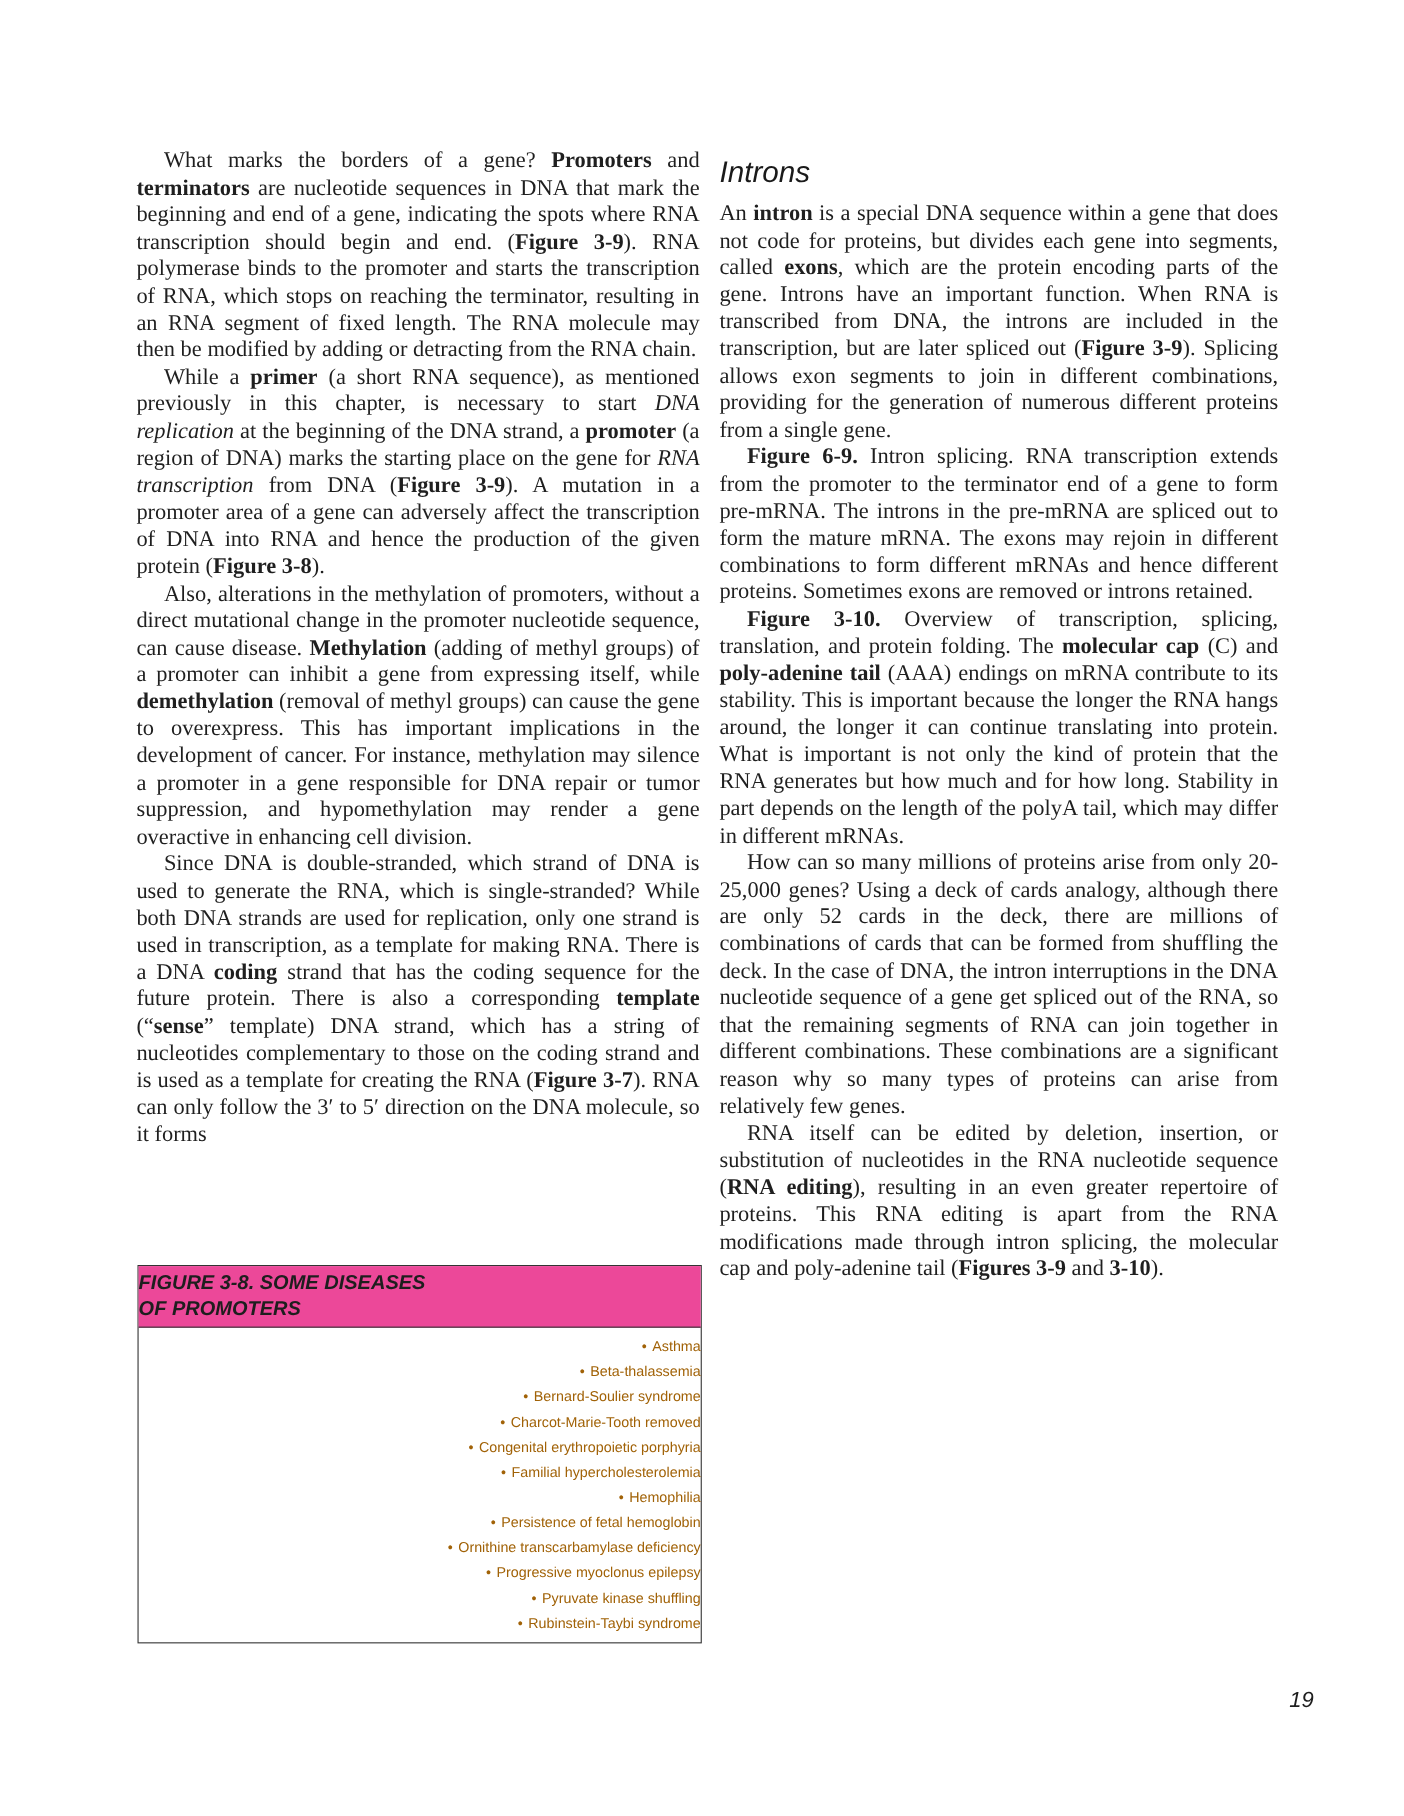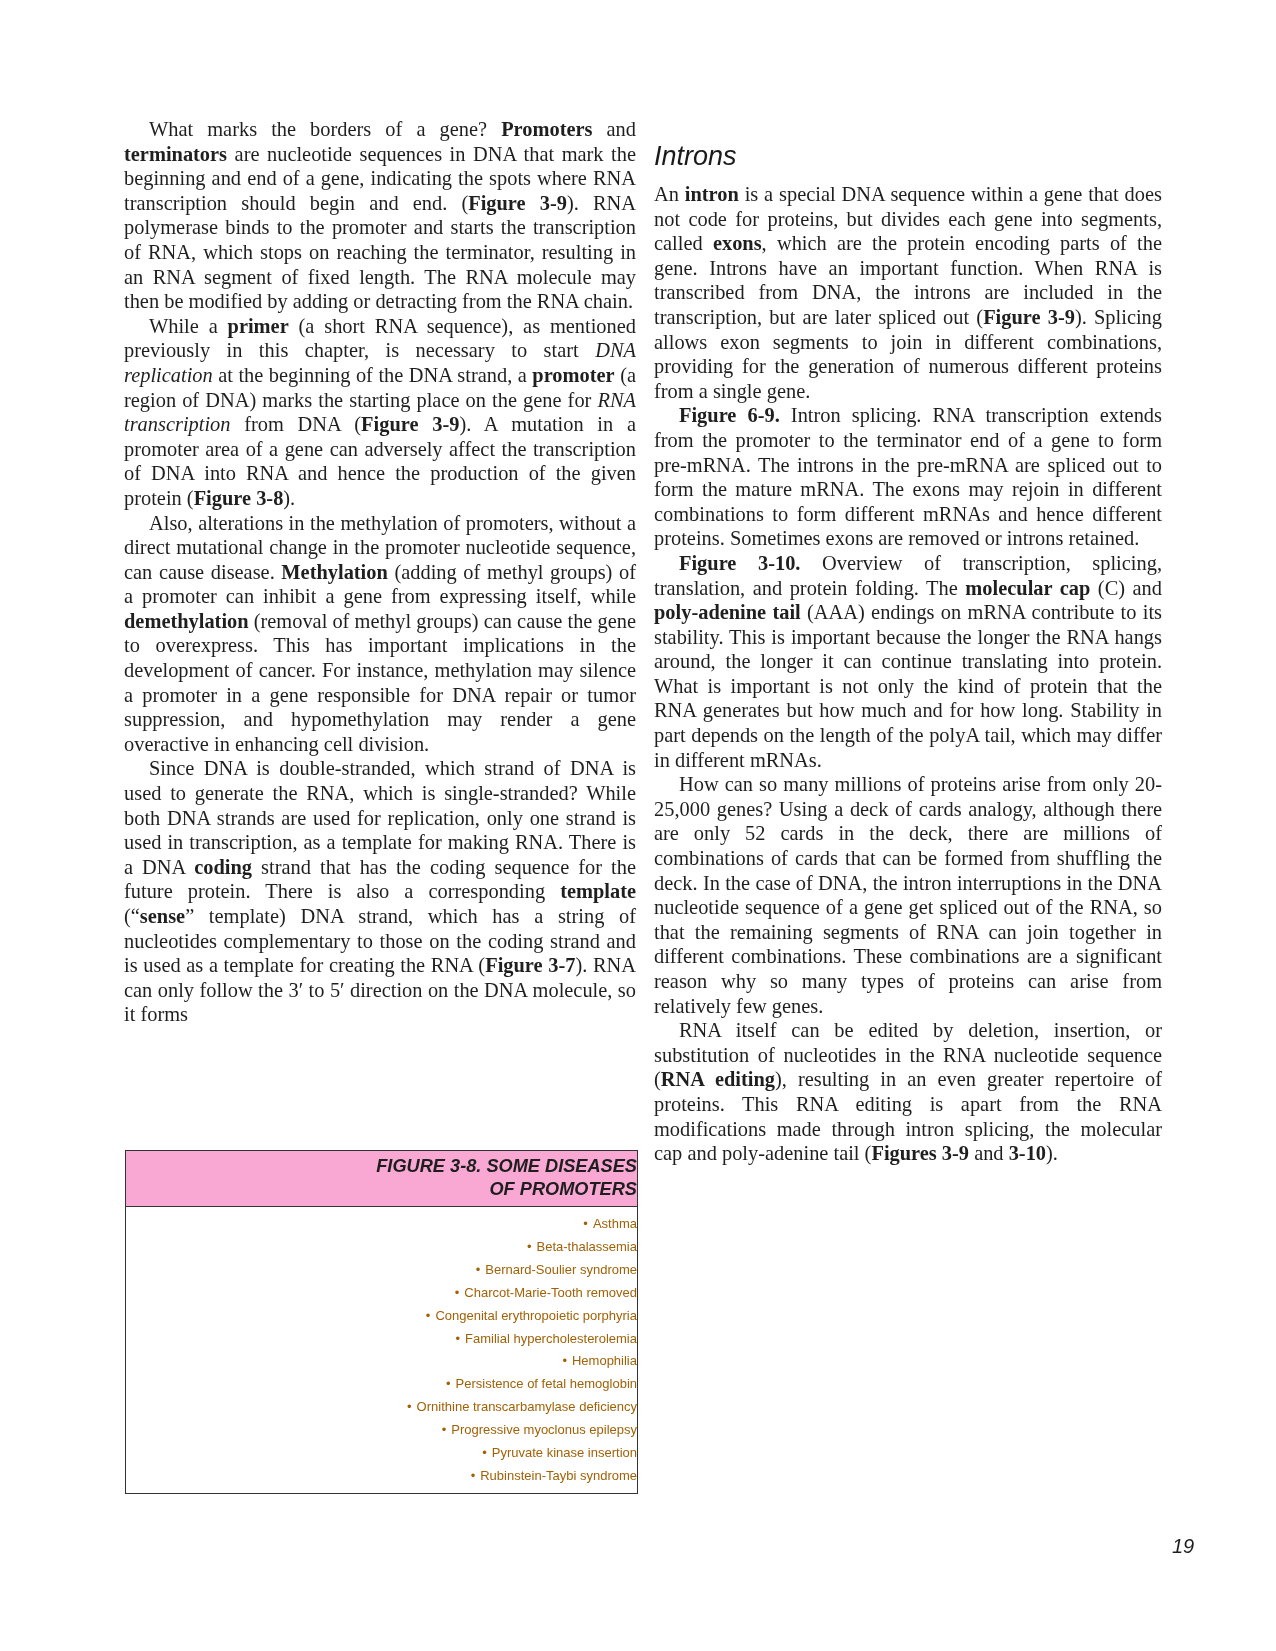--- a/index.html
+++ b/index.html
@@ -5,41 +5,41 @@
   html, body { margin: 0; padding: 0; background: #ffffff; }
   body { width: 1276px; height: 1651px; position: relative; overflow: hidden; color: #1f1f1f; }
   .col {
     position: absolute;
     font-family: "Liberation Serif", "DejaVu Serif", serif;
     font-size: 20.4px;
     line-height: 24.6px;
     text-align: justify;
     hyphens: none;
   }
-  #col-left { left: 124px; top: 117px; width: 512px; }
+  #col-left { left: 124px; top: 134px; width: 512px; }
   #col-right { left: 654px; top: 119px; width: 508px; }
   .col p { margin: 0; text-indent: 25px; }
   .col p.noindent { text-indent: 0; }
   .col b { font-weight: bold; }
   .col i { font-style: italic; }
   .section-heading {
     font-family: "Liberation Sans", "DejaVu Sans", sans-serif;
     font-weight: normal; font-style: italic;
     font-size: 27px; line-height: 30px;
     margin: 22px 0 11px 0;
     color: #1a1a1a;
   }
   #figure-box {
     position: absolute; left: 125px; top: 1150px; width: 511px;
     border: 1.5px solid #333;
     font-family: "Liberation Sans", "DejaVu Sans", sans-serif;
   }
   #figure-box .box-header {
-    background: #f9a8d4; border-bottom: 1.5px solid #333;
-    text-align: right; font-weight: bold; font-style: italic;
+    background: #ec4899; border-bottom: 1.5px solid #333;
+    text-align: left; font-weight: bold; font-style: italic;
     font-size: 18.2px; line-height: 23px; padding: 4px 0 5px 0;
     color: #1e1e1e;
   }
   #figure-box ul { list-style: none; margin: 0; padding: 6px 0 5px 8px; }
   #figure-box li { font-size: 13px; line-height: 22.9px; color: #a16207; text-align: right; }
   #figure-box li::before { content: "\2022"; margin-right: 5px; }
   #page-number {
     position: absolute; left: 1172px; top: 1535px;
     font-family: "Liberation Sans", "DejaVu Sans", sans-serif;
     font-style: italic; font-size: 20px; color: #1e1e1e;
@@ -64,21 +64,21 @@
       <li>Asthma</li>
       <li>Beta-thalassemia</li>
       <li>Bernard-Soulier syndrome</li>
       <li>Charcot-Marie-Tooth removed</li>
       <li>Congenital erythropoietic porphyria</li>
       <li>Familial hypercholesterolemia</li>
       <li>Hemophilia</li>
       <li>Persistence of fetal hemoglobin</li>
       <li>Ornithine transcarbamylase deficiency</li>
       <li>Progressive myoclonus epilepsy</li>
-      <li>Pyruvate kinase insertion</li>
+      <li>Pyruvate kinase shuffling</li>
       <li>Rubinstein-Taybi syndrome</li>
     </ul>
 </div>
 
 <div id="col-right" class="col">
   <div class="section-heading">Introns</div>
   <div id="right-paragraphs">
       <p class="noindent"><span>An </span><b>intron</b><span> is a special DNA sequence within a gene that does not code for proteins, but divides each gene into segments, called </span><b>exons</b><span>, which are the protein encoding parts of the gene. Introns have an important function. When RNA is transcribed from DNA, the introns are included in the transcription, but are later spliced out (</span><b>Figure 3-9</b><span>). Splicing allows exon segments to join in different combinations, providing for the generation of numerous different proteins from a single gene.</span></p>
       <p><b>Figure 6-9.</b><span> Intron splicing. RNA transcription extends from the promoter to the terminator end of a gene to form pre-mRNA. The introns in the pre-mRNA are spliced out to form the mature mRNA. The exons may rejoin in different combinations to form different mRNAs and hence different proteins. Sometimes exons are removed or introns retained.</span></p>
       <p><b>Figure 3-10.</b><span> Overview of transcription, splicing, translation, and protein folding. The </span><b>molecular cap</b><span> (C) and </span><b>poly-adenine tail</b><span> (AAA) endings on mRNA contribute to its stability. This is important because the longer the RNA hangs around, the longer it can continue translating into protein. What is important is not only the kind of protein that the RNA generates but how much and for how long. Stability in part depends on the length of the polyA tail, which may differ in different mRNAs.</span></p>

